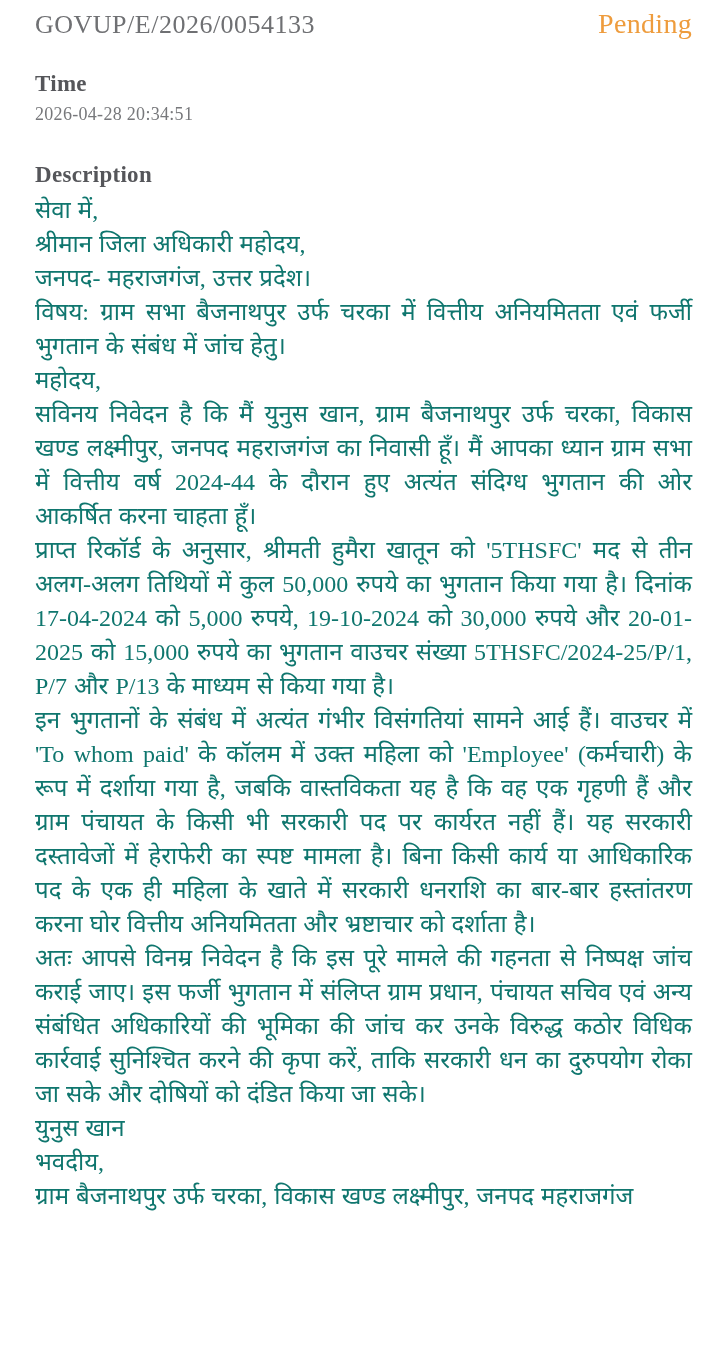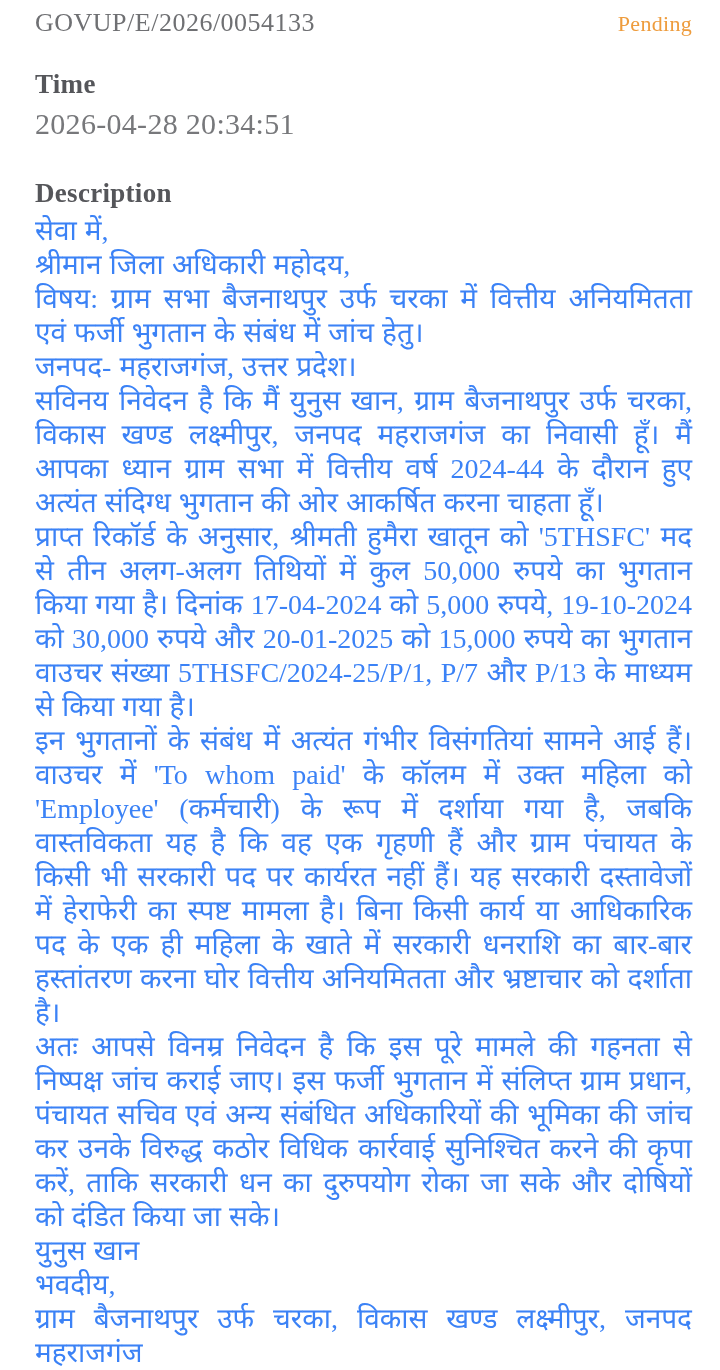--- a/index.html
+++ b/index.html
@@ -23,45 +23,45 @@
     display: flex;
     justify-content: space-between;
     align-items: baseline;
   }
   .ref-number {
     font-size: 26px;
     color: #6f7073;
     letter-spacing: 0.5px;
   }
   .status-badge {
-    font-size: 22px;
+    font-size: 28px;
     color: #ee9c3d;
     letter-spacing: 0.3px;
   }
   .section-heading {
-    font-size: 27px;
+    font-size: 23px;
     font-weight: 700;
     color: #55565a;
     letter-spacing: 0.3px;
     margin: 0;
   }
   .time-section { margin-top: 31px; }
   .time-value {
-    font-size: 30px;
+    font-size: 18px;
     color: #77787b;
     margin-top: 7px;
     letter-spacing: 0.3px;
   }
   .description-section { margin-top: 37px; }
   .desc-body { margin-top: 5px; }
   .desc-par {
     margin: 0;
-    font-size: 28px;
+    font-size: 24px;
     line-height: 34px;
-    color: #3b82f6;
+    color: #0f766e;
     text-align: justify;
     word-spacing: 1px;
   }
 </style>
 </head>
 <body>
 
 <div class="page">
 
   <div class="header-row">
@@ -72,22 +72,23 @@
   <div class="time-section">
     <h2 class="section-heading">Time</h2>
     <div class="time-value">2026-04-28 20:34:51</div>
   </div>
 
   <div class="description-section">
     <h2 class="section-heading">Description</h2>
     <div class="desc-body">
         <p class="desc-par">सेवा में,</p>
         <p class="desc-par">श्रीमान जिला अधिकारी महोदय,</p>
+        <p class="desc-par">जनपद- महराजगंज, उत्तर प्रदेश।</p>
         <p class="desc-par">विषय: ग्राम सभा बैजनाथपुर उर्फ चरका में वित्तीय अनियमितता एवं फर्जी भुगतान के संबंध में जांच हेतु।</p>
-        <p class="desc-par">जनपद- महराजगंज, उत्तर प्रदेश।</p>
+        <p class="desc-par">महोदय,</p>
         <p class="desc-par">सविनय निवेदन है कि मैं युनुस खान, ग्राम बैजनाथपुर उर्फ चरका, विकास खण्ड लक्ष्मीपुर, जनपद महराजगंज का निवासी हूँ। मैं आपका ध्यान ग्राम सभा में वित्तीय वर्ष 2024-44 के दौरान हुए अत्यंत संदिग्ध भुगतान की ओर आकर्षित करना चाहता हूँ।</p>
         <p class="desc-par">प्राप्त रिकॉर्ड के अनुसार, श्रीमती हुमैरा खातून को '5THSFC' मद से तीन अलग-अलग तिथियों में कुल 50,000 रुपये का भुगतान किया गया है। दिनांक 17-04-2024 को 5,000 रुपये, 19-10-2024 को 30,000 रुपये और 20-01-2025 को 15,000 रुपये का भुगतान वाउचर संख्या 5THSFC/2024-25/P/1, P/7 और P/13 के माध्यम से किया गया है।</p>
         <p class="desc-par">इन भुगतानों के संबंध में अत्यंत गंभीर विसंगतियां सामने आई हैं। वाउचर में 'To whom paid' के कॉलम में उक्त महिला को 'Employee' (कर्मचारी) के रूप में दर्शाया गया है, जबकि वास्तविकता यह है कि वह एक गृहणी हैं और ग्राम पंचायत के किसी भी सरकारी पद पर कार्यरत नहीं हैं। यह सरकारी दस्तावेजों में हेराफेरी का स्पष्ट मामला है। बिना किसी कार्य या आधिकारिक पद के एक ही महिला के खाते में सरकारी धनराशि का बार-बार हस्तांतरण करना घोर वित्तीय अनियमितता और भ्रष्टाचार को दर्शाता है।</p>
         <p class="desc-par">अतः आपसे विनम्र निवेदन है कि इस पूरे मामले की गहनता से निष्पक्ष जांच कराई जाए। इस फर्जी भुगतान में संलिप्त ग्राम प्रधान, पंचायत सचिव एवं अन्य संबंधित अधिकारियों की भूमिका की जांच कर उनके विरुद्ध कठोर विधिक कार्रवाई सुनिश्चित करने की कृपा करें, ताकि सरकारी धन का दुरुपयोग रोका जा सके और दोषियों को दंडित किया जा सके।</p>
         <p class="desc-par">युनुस खान</p>
         <p class="desc-par">भवदीय,</p>
         <p class="desc-par">ग्राम बैजनाथपुर उर्फ चरका, विकास खण्ड लक्ष्मीपुर, जनपद महराजगंज</p>
       </div>
   </div>
 

